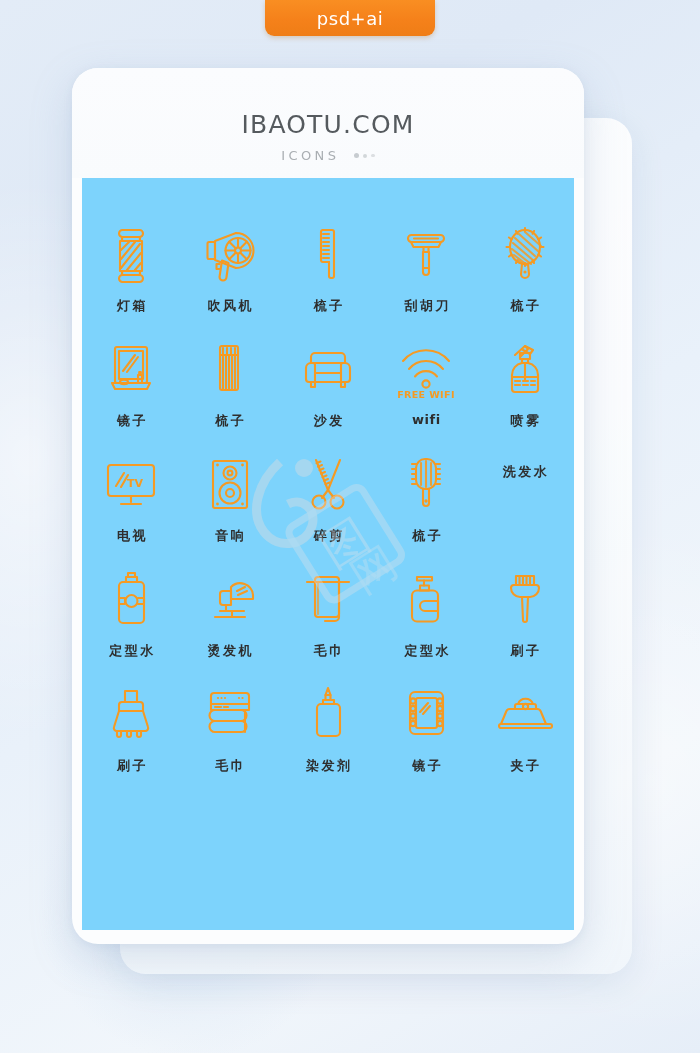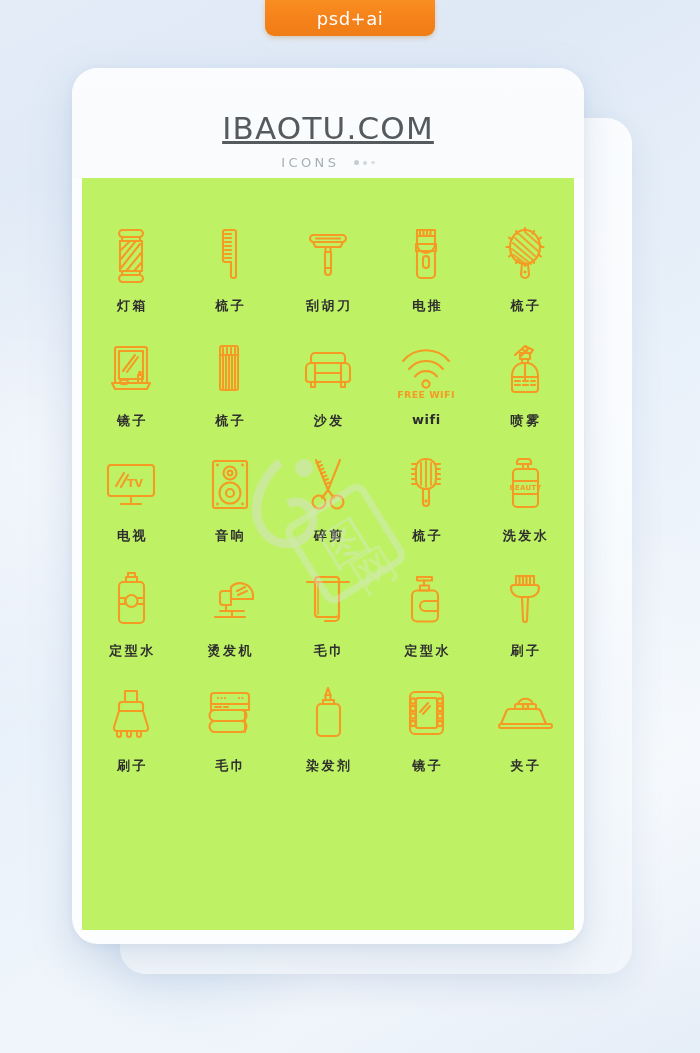--- a/index.html
+++ b/index.html
@@ -41,31 +41,31 @@
     background:#fcfdfe; border-radius:26px;
     box-shadow:0 14px 40px rgba(133,160,193,.26), 0 2px 8px rgba(133,160,193,.12);
     overflow:hidden;
   }
   .card-header{
     height:110px; padding-top:42px;
     background:linear-gradient(180deg,#fbfcfe 0%,#f9fbfd 100%);
     text-align:center;
   }
   .title{
-    font-size:31px; letter-spacing:1.2px; color:#555a5e; font-weight:400;text-decoration:underline;
+    font-size:25px; letter-spacing:1.2px; color:#555a5e; font-weight:400;
   }
   .sub-wrap{ margin-top:9px; display:flex; align-items:center; justify-content:center; gap:15px; }
   .subtitle{ font-size:13px; letter-spacing:3.4px; color:#a9aeb2; }
   .dots{ display:flex; gap:4px; align-items:center; }
   .dots i{ display:block; border-radius:50%; background:#c7ccd0; }
   .dots i:nth-child(1){ width:5px; height:5px; }
   .dots i:nth-child(2){ width:4px; height:4px; background:#d2d7da; }
   .dots i:nth-child(3){ width:3.5px; height:3.5px; background:#dcdfe2; }
 
-  .sheet{ background:#bef264; margin:0 10px; height:752px; padding-top:44px; }
+  .sheet{ background:#7dd3fc; margin:0 10px; height:752px; padding-top:44px; }
   .grid{
     display:grid; grid-template-columns:repeat(5,1fr);
     row-gap:0; column-gap:0;
   }
   .cell{ display:flex; flex-direction:column; align-items:center; height:115px; }
   .glyph{ height:64px; display:flex; align-items:flex-end; justify-content:center; }
   .glyph svg{ display:block; }
   .lbl{
     margin-top:11px; font-size:13px; color:#2e2e2e; letter-spacing:2.5px;
     font-family:"DejaVu Sans","Liberation Sans",sans-serif; font-weight:600;
@@ -116,52 +116,55 @@
     <path d="M19 44 L38 20 M19 35 L33 18 M19 26 L27 18 M25 46 L39 29 M33 46 L39 39" fill="none" stroke="#F59A23" stroke-width="2.1" stroke-linecap="round" stroke-linejoin="round"></path>
     <rect x="20" y="47" width="18" height="4" rx="1.5" fill="none" stroke="#F59A23" stroke-width="2.1" stroke-linecap="round" stroke-linejoin="round"></rect>
     <rect x="17" y="51" width="24" height="7" rx="3.5" fill="none" stroke="#F59A23" stroke-width="2.1" stroke-linecap="round" stroke-linejoin="round"></rect>
             </svg>
           </div>
           <div class="lbl">灯箱</div>
         </div>
         <div class="cell">
           <div class="glyph">
             <svg width="58" height="62" viewBox="0 0 58 62">
+    <path d="M8 18 h6 v17 h-6 a1.5 1.5 0 0 1 -1.5 -1.5 v-14 a1.5 1.5 0 0 1 1.5 -1.5 z" fill="none" stroke="#F59A23" stroke-width="2.1" stroke-linecap="round" stroke-linejoin="round"></path>
+    <path d="M14 17 L35 9 a16 16 0 0 1 0 35 L14 36 z" fill="none" stroke="#F59A23" stroke-width="2.1" stroke-linecap="round" stroke-linejoin="round"></path>
+    <circle cx="37" cy="26.5" r="12.5" fill="none" stroke="#F59A23" stroke-width="2.1" stroke-linecap="round" stroke-linejoin="round"></circle>
+    <circle cx="37" cy="26.5" r="3" fill="none" stroke="#F59A23" stroke-width="2.1" stroke-linecap="round" stroke-linejoin="round"></circle>
+    <path d="M37 14 v9.5 M37 29.5 v9.5 M24.5 26.5 h9.5 M40 26.5 h9.5
+             M28.2 17.7 l6.7 6.7 M39.1 28.6 l6.7 6.7
+             M45.8 17.7 l-6.7 6.7 M34.9 28.6 l-6.7 6.7" fill="none" stroke="#F59A23" stroke-width="2.1" stroke-linecap="round" stroke-linejoin="round"></path>
+    <path d="M21 36.5 L27.5 39 l-2 14 a3.5 3.5 0 0 1 -7 0 z" fill="none" stroke="#F59A23" stroke-width="2.1" stroke-linecap="round" stroke-linejoin="round"></path>
+    <path d="M18.5 40 h-3 v5 h3" fill="none" stroke="#F59A23" stroke-width="2.1" stroke-linecap="round" stroke-linejoin="round"></path>
+            </svg>
+          </div>
+          <div class="lbl">吹风机</div>
+        </div>
+        <div class="cell">
+          <div class="glyph">
+            <svg width="58" height="62" viewBox="0 0 58 62">
     <path d="M24 6 h9 a2 2 0 0 1 2 2 v44 a2 2 0 0 1 -2 2 h-1 a2 2 0 0 1 -2 -2 V38" fill="none" stroke="#F59A23" stroke-width="2.1" stroke-linecap="round" stroke-linejoin="round"></path>
     <path d="M24 6 a2 2 0 0 0 -2 2 v28 a2 2 0 0 0 2 2 h6" fill="none" stroke="#F59A23" stroke-width="2.1" stroke-linecap="round" stroke-linejoin="round"></path>
     <path d="M24 10 h6 M24 14 h6 M24 18 h6 M24 22 h6 M24 26 h6 M24 30 h6 M24 34 h6" fill="none" stroke="#F59A23" stroke-width="2.1" stroke-linecap="round" stroke-linejoin="round"></path>
             </svg>
           </div>
           <div class="lbl">梳子</div>
         </div>
         <div class="cell">
           <div class="glyph">
             <svg width="58" height="62" viewBox="0 0 58 62">
     <rect x="11" y="11" width="36" height="7" rx="3.5" fill="none" stroke="#F59A23" stroke-width="2.1" stroke-linecap="round" stroke-linejoin="round"></rect>
     <path d="M14 18 h30 l-2.5 5 h-25 z" fill="none" stroke="#F59A23" stroke-width="2.1" stroke-linecap="round" stroke-linejoin="round"></path>
     <path d="M17 14.5 h24" fill="none" stroke="#F59A23" stroke-width="2.1" stroke-linecap="round" stroke-linejoin="round"></path>
     <path d="M26.5 23 h5 v5 h-5 z" fill="none" stroke="#F59A23" stroke-width="2.1" stroke-linecap="round" stroke-linejoin="round"></path>
     <path d="M26 28 h6 v20 a3 3 0 0 1 -3 3 a3 3 0 0 1 -3 -3 z" fill="none" stroke="#F59A23" stroke-width="2.1" stroke-linecap="round" stroke-linejoin="round"></path>
     <path d="M26.5 44 h5" fill="none" stroke="#F59A23" stroke-width="2.1" stroke-linecap="round" stroke-linejoin="round"></path>
             </svg>
           </div>
           <div class="lbl">刮胡刀</div>
-        </div>
-        <div class="cell">
-          <div class="glyph">
-            <svg width="58" height="62" viewBox="0 0 58 62">
-    <path d="M20 6 h18 v6 h-18 z" fill="none" stroke="#F59A23" stroke-width="2.1" stroke-linecap="round" stroke-linejoin="round"></path>
-    <path d="M23 6 v6 M26.5 6 v6 M30 6 v6 M33.5 6 v6" fill="none" stroke="#F59A23" stroke-width="2.1" stroke-linecap="round" stroke-linejoin="round"></path>
-    <path d="M20 12 h18 v8 a9 9 0 0 1 -18 0 z" fill="none" stroke="#F59A23" stroke-width="2.1" stroke-linecap="round" stroke-linejoin="round"></path>
-    <path d="M19 20 h20 v7 h-20 z" fill="none" stroke="#F59A23" stroke-width="2.1" stroke-linecap="round" stroke-linejoin="round"></path>
-    <path d="M20 27 h18 v23 a4 4 0 0 1 -4 4 h-10 a4 4 0 0 1 -4 -4 z" fill="none" stroke="#F59A23" stroke-width="2.1" stroke-linecap="round" stroke-linejoin="round"></path>
-    <rect x="26" y="32" width="6" height="12" rx="3" fill="none" stroke="#F59A23" stroke-width="2.1" stroke-linecap="round" stroke-linejoin="round"></rect>
-            </svg>
-          </div>
-          <div class="lbl">电推</div>
         </div>
         <div class="cell">
           <div class="glyph">
             <svg width="58" height="62" viewBox="0 0 58 62">
     <ellipse cx="29" cy="23" rx="15" ry="17" fill="none" stroke="#F59A23" stroke-width="2.1" stroke-linecap="round" stroke-linejoin="round"></ellipse>
     <path d="M29 4 v3 M38 7 l-1.4 2.7 M45 13.5 l-2.4 1.8 M47.5 23 h-3
              M45 32.5 l-2.4 -1.8 M38 39 l-1.4 -2.7 M29 42 v-3
              M20 39 l1.4 -2.7 M13 32.5 l2.4 -1.8 M10.5 23 h3
              M13 13.5 l2.4 1.8 M20 7 l1.4 2.7" fill="none" stroke="#F59A23" stroke-width="2.1" stroke-linecap="round" stroke-linejoin="round"></path>
     <path d="M19 14 L39 32 M17 19 L38 37 M16 25 L35 40 M18 31 L31 41 M23 36 L27 40
@@ -284,30 +287,20 @@
     <path d="M19 10 h-4 M19 15 h-4 M19 20 h-4 M19 25 h-4 M19 30 h-4
              M39 10 h4 M39 15 h4 M39 20 h4 M39 25 h4 M39 30 h4" fill="none" stroke="#F59A23" stroke-width="2.1" stroke-linecap="round" stroke-linejoin="round"></path>
     <path d="M24 9 v22 M29 7 v26 M34 9 v22" fill="none" stroke="#F59A23" stroke-width="2.1" stroke-linecap="round" stroke-linejoin="round" opacity=".9"></path>
     <path d="M26 35 h6 v14 a3 3 0 0 1 -3 3 a3 3 0 0 1 -3 -3 z" fill="none" stroke="#F59A23" stroke-width="2.1" stroke-linecap="round" stroke-linejoin="round"></path>
     <circle cx="29" cy="47" r="1.7" fill="#F59A23"></circle>
             </svg>
           </div>
           <div class="lbl">梳子</div>
         </div>
         <div class="cell">
-          <div class="glyph">
-            <svg width="58" height="62" viewBox="0 0 58 62">
-    <path d="M24 5 h8 a3 3 0 0 1 3 3 v2 h-8" fill="none" stroke="#F59A23" stroke-width="2.1" stroke-linecap="round" stroke-linejoin="round"></path>
-    <path d="M27 10 h5 v5 h-5 z" fill="none" stroke="#F59A23" stroke-width="2.1" stroke-linecap="round" stroke-linejoin="round"></path>
-    <path d="M24 5 a3 3 0 0 0 -3 3 v2 h6" fill="none" stroke="#F59A23" stroke-width="2.1" stroke-linecap="round" stroke-linejoin="round"></path>
-    <path d="M21 15 h17 a4 4 0 0 1 4 4 v30 a4 4 0 0 1 -4 4 h-17 a4 4 0 0 1 -4 -4 V19 a4 4 0 0 1 4 -4 z" fill="none" stroke="#F59A23" stroke-width="2.1" stroke-linecap="round" stroke-linejoin="round"></path>
-    <path d="M17 27 h25 M17 40 h25" fill="none" stroke="#F59A23" stroke-width="2.1" stroke-linecap="round" stroke-linejoin="round"></path>
-    <text x="29.5" y="36" font-size="7" fill="#F59A23" text-anchor="middle" font-weight="bold" font-family="'DejaVu Sans','Liberation Sans',sans-serif" letter-spacing=".2">BEAUTY</text>
-            </svg>
-          </div>
           <div class="lbl">洗发水</div>
         </div>
         <div class="cell">
           <div class="glyph">
             <svg width="58" height="62" viewBox="0 0 58 62">
     <path d="M26 4 h7 v4 h-7 z" fill="none" stroke="#F59A23" stroke-width="2.1" stroke-linecap="round" stroke-linejoin="round"></path>
     <path d="M24 8 h11 v5 h-11 z" fill="none" stroke="#F59A23" stroke-width="2.1" stroke-linecap="round" stroke-linejoin="round"></path>
     <path d="M21 13 h17 a4 4 0 0 1 4 4 v33 a4 4 0 0 1 -4 4 h-17 a4 4 0 0 1 -4 -4 V17 a4 4 0 0 1 4 -4 z" fill="none" stroke="#F59A23" stroke-width="2.1" stroke-linecap="round" stroke-linejoin="round"></path>
     <circle cx="29.5" cy="32" r="6" fill="none" stroke="#F59A23" stroke-width="2.1" stroke-linecap="round" stroke-linejoin="round"></circle>
     <path d="M17 29 h6 v6 h-6 M36 29 h6 v6 h-6" fill="none" stroke="#F59A23" stroke-width="2.1" stroke-linecap="round" stroke-linejoin="round"></path>

